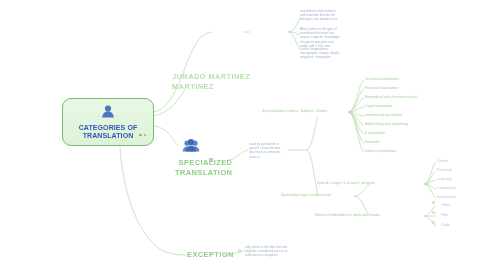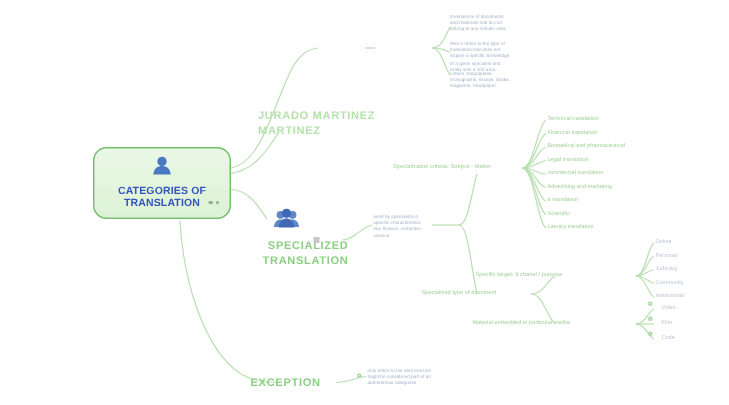--- a/index.html
+++ b/index.html
@@ -257,19 +257,19 @@
   <div class="leaf grey" style="left:437px; top:195px;">Institutional</div>
 
   <div class="leaf grey" style="left:441px; top:203px;">Video</div>
   <div class="leaf grey" style="left:441px; top:213px;">Film</div>
   <div class="leaf grey" style="left:441px; top:223px;">Code</div>
 
   <span class="bullet" style="left:432px; top:201px;"></span>
   <span class="bullet" style="left:432px; top:211px;"></span>
   <span class="bullet" style="left:432px; top:221px;"></span>
 
-  <div class="branch" style="left:167px; top:250px;">EXCEPTION</div>
+  <div class="branch" style="left:187px; top:250px;">EXCEPTION</div>
   <span class="bullet" style="left:238px; top:249px;"></span>
   <div class="note" style="left:245px; top:245px; width:50px;">only refers to the idea that text
 might be considered part of an
 autonomous categories</div>
 
 </div>
 
 </body></html>

